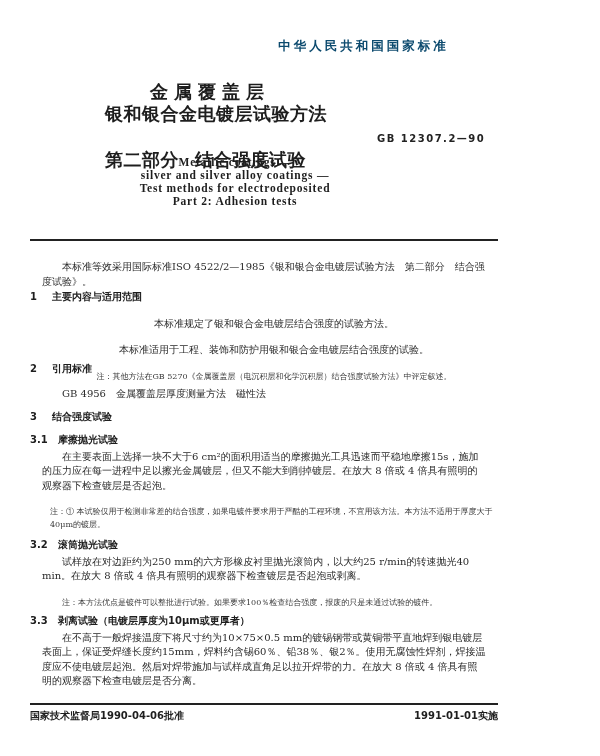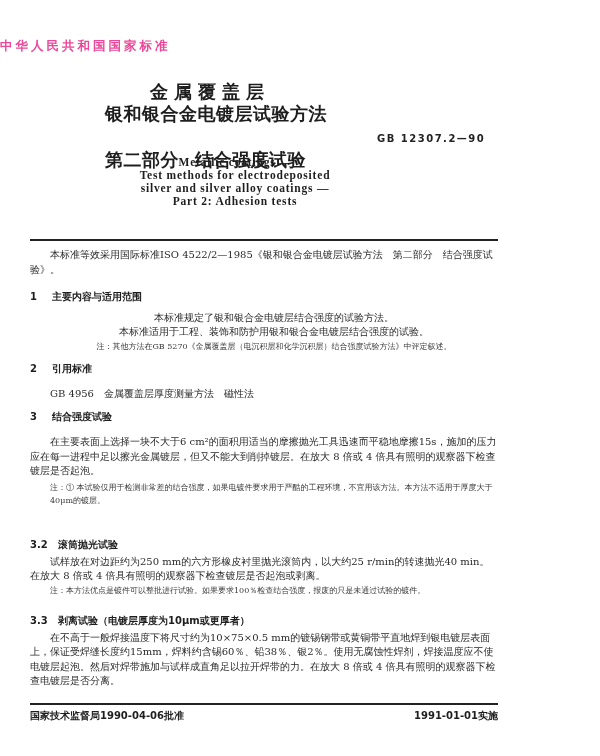--- a/index.html
+++ b/index.html
@@ -3,24 +3,24 @@
 <meta charset="utf-8">
 <style>
   html, body { margin: 0; padding: 0; background: #ffffff; }
   body {
     width: 600px; height: 756px; position: relative; overflow: hidden;
     font-family: "DejaVu Serif", "Liberation Serif", serif;
     color: #1a1a1a;
   }
   .abs { position: absolute; }
   .top-title {
-    left: 0; width: 600px; top: 38px; text-align: left;
-    box-sizing: border-box;
+    left: 0; width: 600px; top: 38px; text-align: center;
+    padding-left: 127px; box-sizing: border-box;
     font-family: "DejaVu Sans", sans-serif; font-weight: bold;
-    font-size: 12.5px; letter-spacing: 3px; color: #ec4899;
+    font-size: 12.5px; letter-spacing: 3px; color: #0c4a6e;
   }
   .cn-title {
     font-family: "DejaVu Sans", sans-serif; font-weight: bold; color: #1e1e1e;
   }
   .t1 { top: 80px; left: 150px; font-size: 18px; letter-spacing: 6px; }
   .t2 { top: 102px; left: 105px; font-size: 18px; letter-spacing: 0.5px; }
   .t3 { top: 128px; left: 105px; font-size: 18px; letter-spacing: 0.5px; margin-top: 20px; }
   .t3 .gap { display: inline-block; width: 16px; }
   .std-no {
     top: 133px; left: 377px; font-family: "DejaVu Sans", sans-serif;
@@ -31,21 +31,21 @@
     font-family: "Liberation Serif", serif; font-weight: bold;
     font-size: 11.5px; line-height: 13px; letter-spacing: 0.8px; color: #1e1e1e;
   }
   .rule { left: 30px; width: 468px; height: 1.5px; background: #222; }
   .rule.top { top: 239px; }
   .rule.bottom { top: 703px; }
   .body-text {
     left: 30px; width: 468px;
     font-size: 10px; line-height: 14.5px; color: #2a2a2a;
   }
-  .p-indent { text-indent: 20px; margin: 0; }
+  .p-indent { text-indent: 20px; margin: 12px; }
   .h-sec {
     font-family: "DejaVu Sans", sans-serif; font-weight: bold;
     font-size: 10px; color: #1e1e1e;
   }
   .h-sec .num { display: inline-block; width: 22px; }
   .h-sub .num { display: inline-block; width: 28px; }
   .note { font-size: 8px; line-height: 13px; color: #3a3a3a; }
   .footer {
     top: 709px; font-family: "DejaVu Sans", sans-serif; font-weight: bold;
     font-size: 10px; color: #1e1e1e;
@@ -61,22 +61,22 @@
 <div class="abs cn-title t1">金属覆盖层</div>
 <div class="abs cn-title t2">银和银合金电镀层试验方法</div>
 <div class="abs cn-title t3">
   <span>第二部分</span><span class="gap"></span><span>结合强度试验</span>
 </div>
 
 <div class="abs std-no">GB 12307.2—90</div>
 
 <div class="abs en-title">
   <div>Metallic coatings —</div>
+  <div>silver and silver alloy coatings —</div>
   <div>Test methods for electrodeposited</div>
-  <div>silver and silver alloy coatings —</div>
   <div>Part 2: Adhesion tests</div>
 </div>
 
 <div class="abs rule top"></div>
 
 <div class="abs body-text" style="top:248px;">
   <p class="p-indent">本标准等效采用国际标准ISO 4522/2—1985《银和银合金电镀层试验方法　第二部分　结合强度试验》。</p>
 </div>
 
 <div class="abs body-text" style="top:290px;">
@@ -91,20 +91,21 @@
 <div class="abs body-text" style="top:362px;">
   <div class="h-sec"><span class="num">2</span><span>引用标准</span></div>
   <p class="p-indent" style="margin-top:10px;">GB 4956　金属覆盖层厚度测量方法　磁性法</p>
 </div>
 
 <div class="abs body-text" style="top:410px;">
   <div class="h-sec"><span class="num">3</span><span>结合强度试验</span></div>
 </div>
 
 <div class="abs body-text" style="top:433px;">
+  <div class="h-sec h-sub"><span class="num">3.1</span><span>摩擦抛光试验</span></div>
   <p class="p-indent" style="margin-top:2px;">在主要表面上选择一块不大于6 cm²的面积用适当的摩擦抛光工具迅速而平稳地摩擦15s，施加的压力应在每一进程中足以擦光金属镀层，但又不能大到削掉镀层。在放大 8 倍或 4 倍具有照明的观察器下检查镀层是否起泡。</p>
   <div class="note" style="padding-left:20px; margin-top:2px;">
     <span>注：①</span>
     <span>本试验仅用于检测非常差的结合强度，如果电镀件要求用于严酷的工程环境，不宜用该方法。本方法不适用于厚度大于40μm的镀层。</span>
   </div>
 </div>
 
 <div class="abs body-text" style="top:538px;">
   <div class="h-sec h-sub"><span class="num">3.2</span><span>滚筒抛光试验</span></div>
   <p class="p-indent" style="margin-top:2px;">试样放在对边距约为250 mm的六方形橡皮衬里抛光滚筒内，以大约25 r/min的转速抛光40 min。在放大 8 倍或 4 倍具有照明的观察器下检查镀层是否起泡或剥离。</p>

